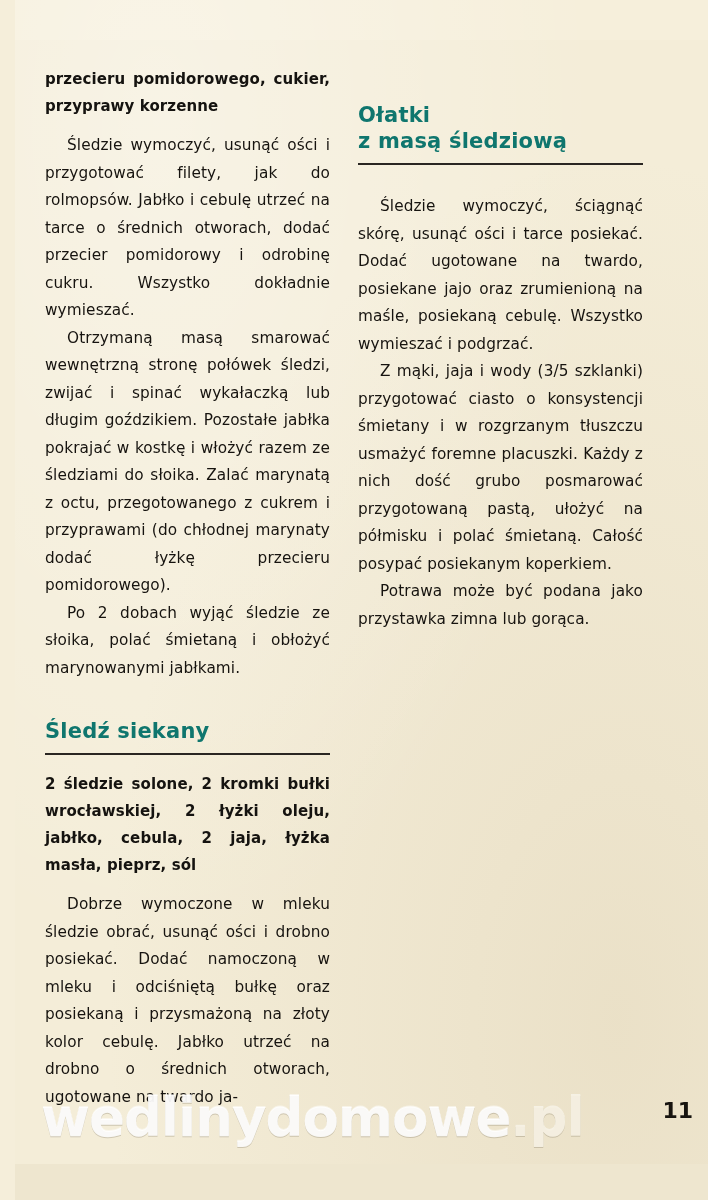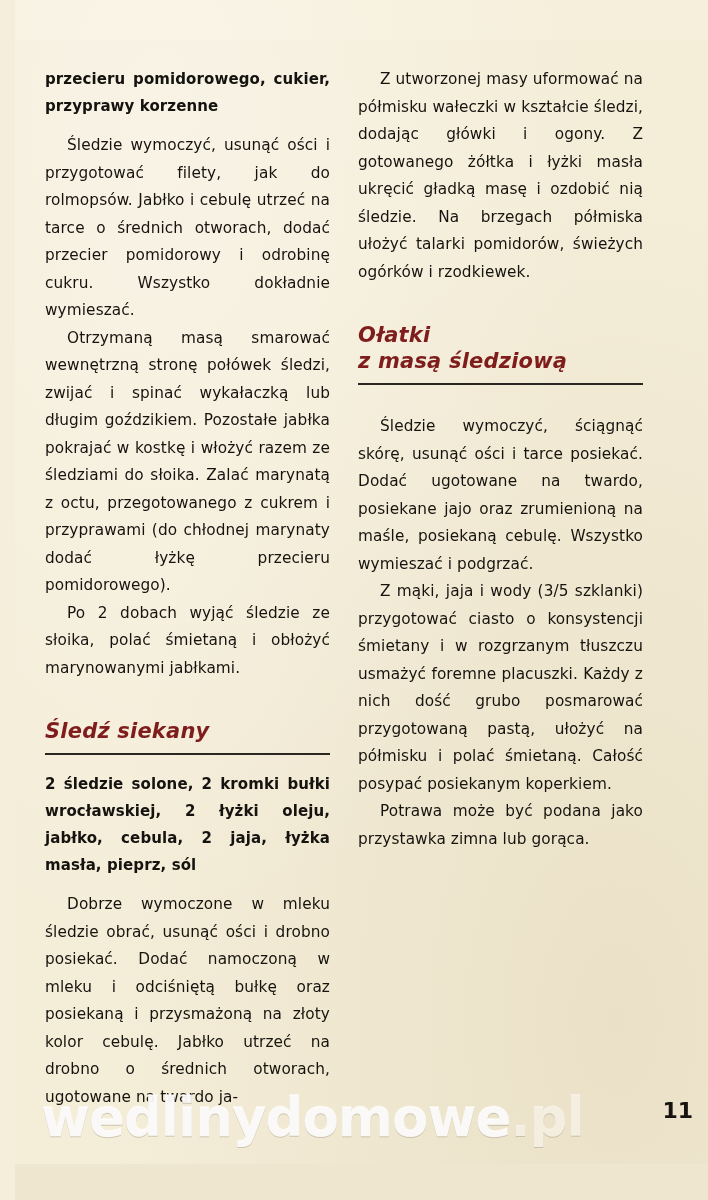--- a/index.html
+++ b/index.html
@@ -63,23 +63,22 @@
     line-height: 27px;
     font-weight: bold;
     text-align: justify;
     color: #151310;
     letter-spacing: 0.1px;
   }
   .recipe-title {
     font-size: 21px;
     line-height: 26px;
     font-weight: bold;
-    color: #7f1d1d;
+    color: #0f766e;
     letter-spacing: 0.2px;
-    font-style: italic;
   }
   .title-rule {
     border: 0;
     border-top: 2.5px solid #2a2622;
     margin: 9px 0 16px 0;
   }
   .spacer-lg { height: 36px; }
   .spacer-sm { height: 12px; }
 
   
@@ -147,21 +146,20 @@
       <div class="spacer-lg"></div>
 
       <h2 class="recipe-title">Śledź siekany</h2>
       <hr class="title-rule">
       <p class="lead">2 śledzie solone, 2 kromki bułki wrocławskiej, 2 łyżki oleju, jabłko, cebula, 2 jaja, łyżka masła, pieprz, sól</p>
       <div class="spacer-sm"></div>
       <p class="body-par">Dobrze wymoczone w mleku śledzie obrać, usunąć ości i drobno posiekać. Dodać namoczoną w mleku i odciśniętą bułkę oraz posiekaną i przysmażoną na złoty kolor cebulę. Jabłko utrzeć na drobno o średnich otworach, ugotowane na twardo ja-</p>
     </div>
 
     <div class="col">
-      <p class="body-par">Z utworzonej masy uformować na półmisku wałeczki w kształcie śledzi, dodając główki i ogony. Z gotowanego żółtka i łyżki masła ukręcić gładką masę i ozdobić nią śledzie. Na brzegach półmiska ułożyć talarki pomidorów, świeżych ogórków i rzodkiewek.</p>
 
       <div class="spacer-lg"></div>
 
       <h2 class="recipe-title">
         <span>Ołatki</span><br>
         <span>z masą śledziową</span>
       </h2>
       <hr class="title-rule">
       <div class="spacer-sm"></div>
       <p class="body-par">Śledzie wymoczyć, ściągnąć skórę, usunąć ości i tarce posiekać. Dodać ugotowane na twardo, posiekane jajo oraz zrumienioną na maśle, posiekaną cebulę. Wszystko wymieszać i podgrzać.</p>

